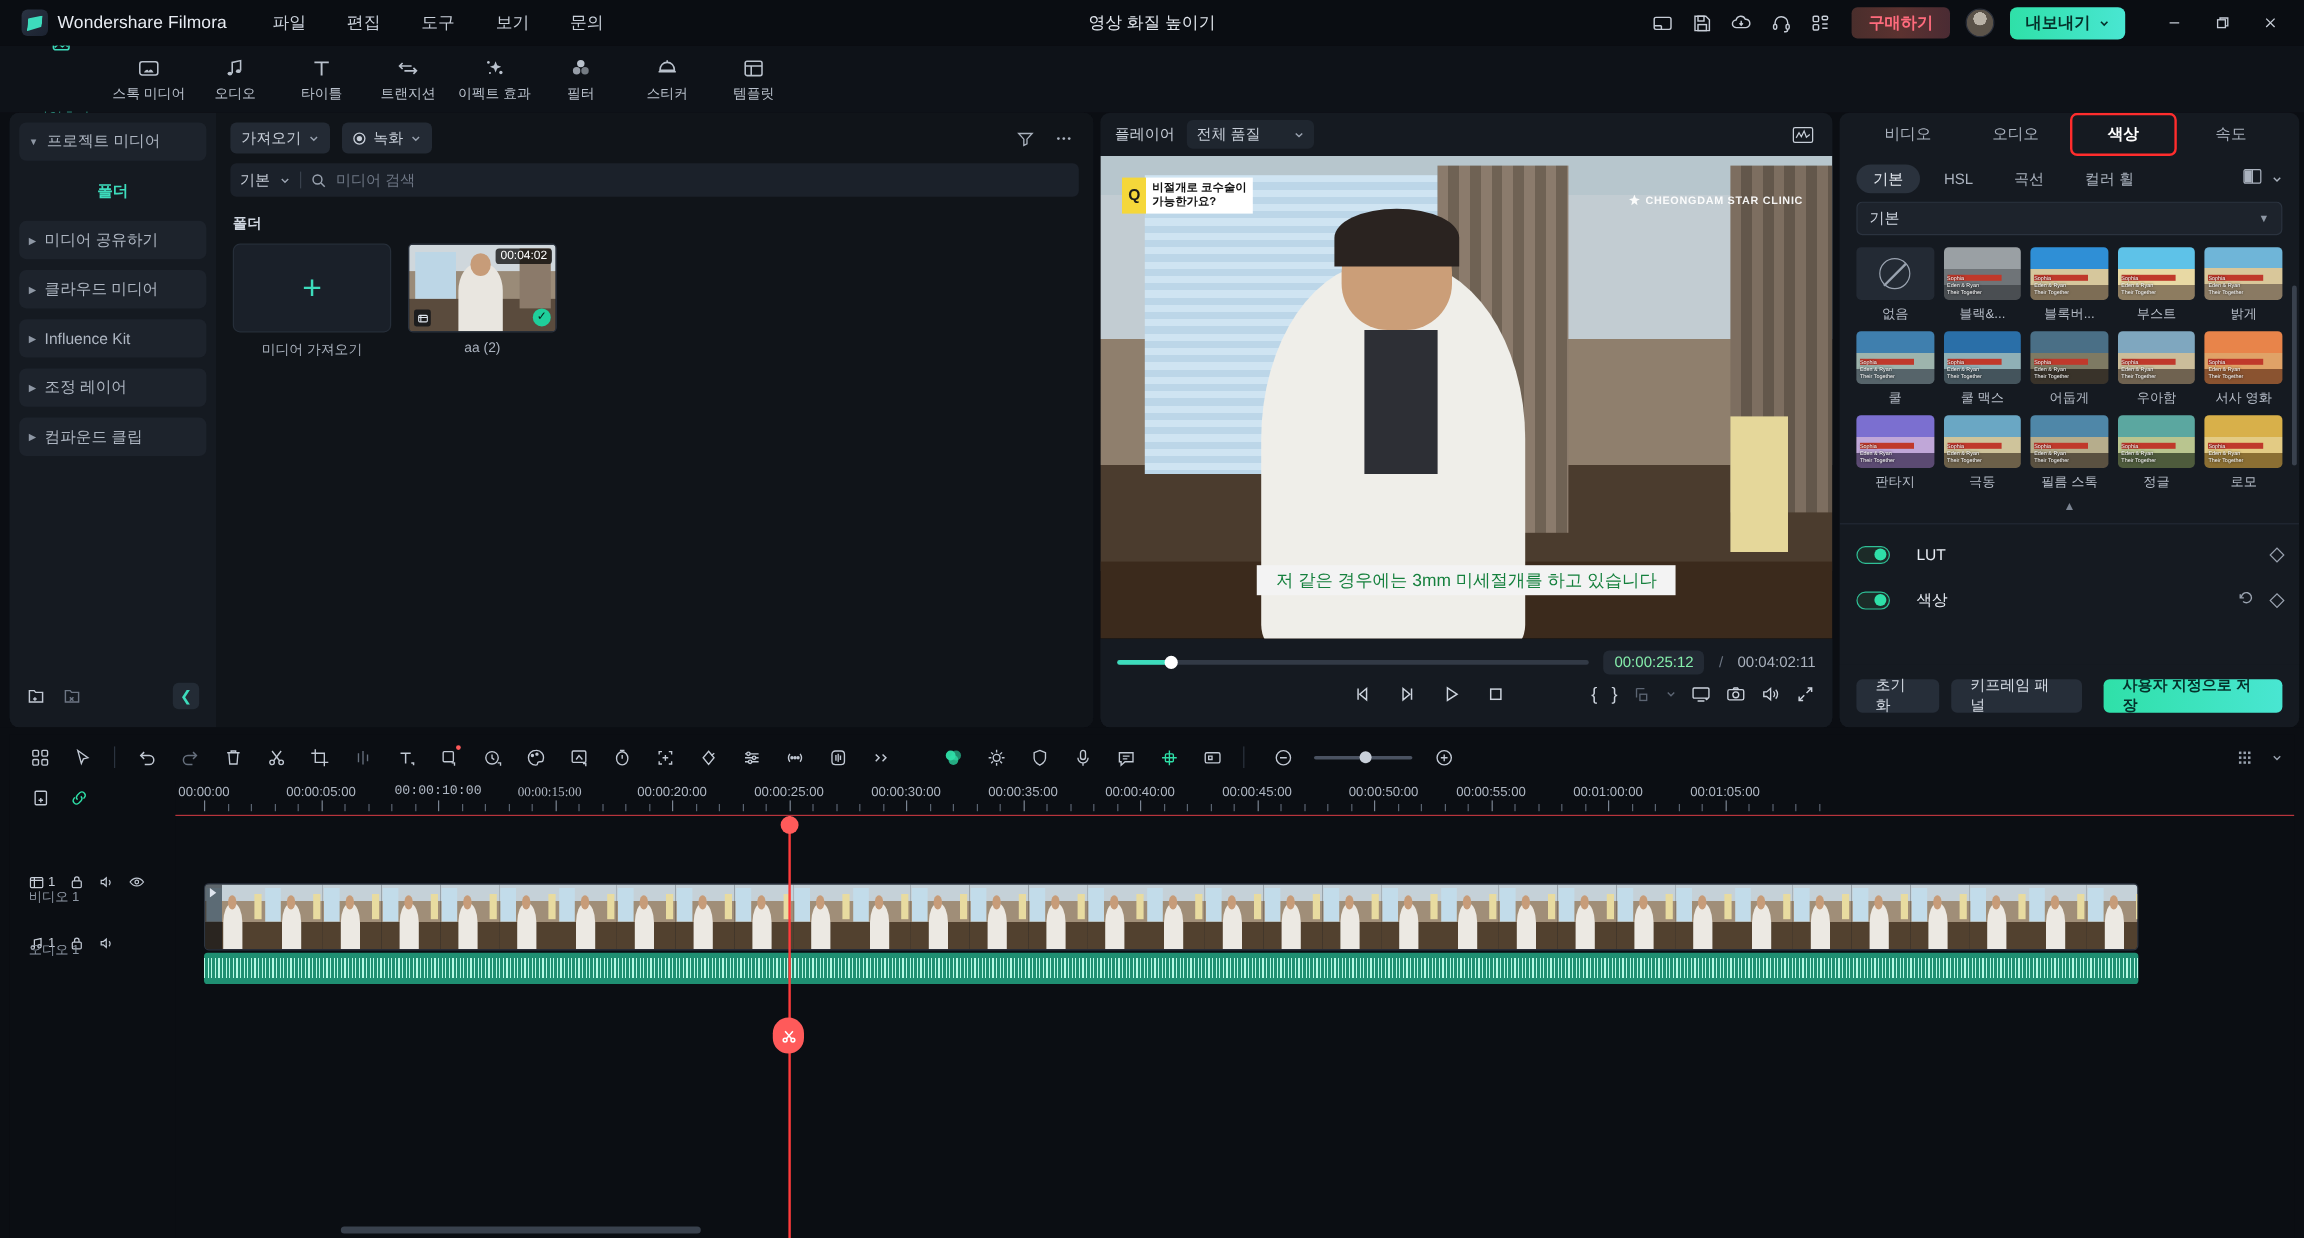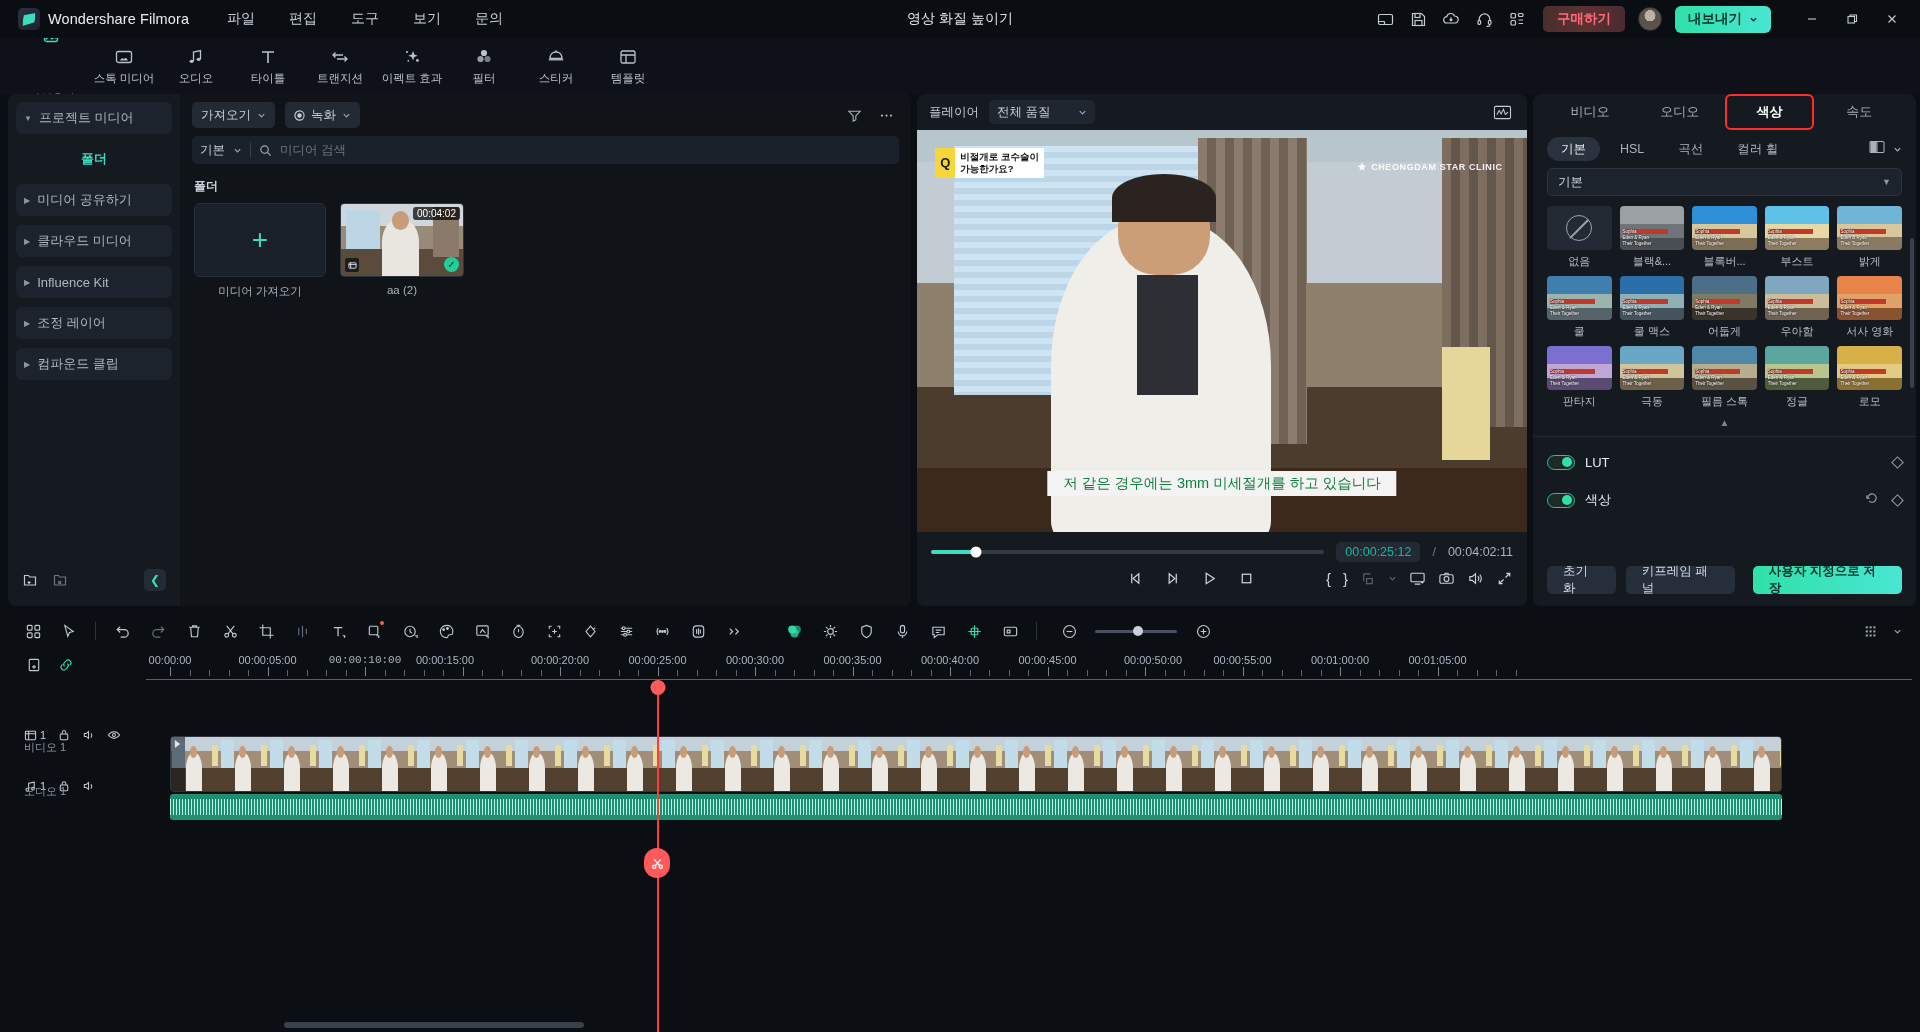--- a/index.html
+++ b/index.html
@@ -106,21 +106,21 @@
   .vf-q { width:20px; background:#f5d73a; color:#1a1a1a; font-weight:bold; font-size:13px; display:flex;align-items:center;justify-content:center;}
   .vf-qtext { background:#ffffff; color:#111; font-size:9.5px; padding:3px 5px; line-height:1.25; font-weight:bold;}
   .vf-logo { position:absolute; right:4%; top:8%; color:#fff; font-size:9px; letter-spacing:.6px; font-weight:bold; opacity:.93; display:flex;align-items:center;gap:4px;}
   .vf-sub { position:absolute; left:50%; transform:translateX(-50%); bottom:9%; background:#f3f3f3; color:#15803d;
     font-size:14.5px; font-weight:normal; padding:3px 16px; white-space:nowrap;}
   .player-bottom { height: 74px; background:#151a21; padding: 10px 14px 0 14px;}
   .seek-row { display:flex; align-items:center; gap:12px;}
   .seek { flex:1; height: 4px; border-radius:2px; background:#323a46; position:relative; cursor:pointer;}
   .seek .fill { position:absolute; left:0; top:0; height:100%; width:11.5%; background:#3ddcbc; border-radius:2px;}
   .seek .knob { position:absolute; left:11.5%; top:50%; transform:translate(-50%,-50%); width:11px; height:11px; border-radius:50%; background:#fff;}
-  .tc-cur { background:#232a34; border-radius:5px; padding: 3px 9px; font-size:12.5px; color:#14b8a6;}
+  .tc-cur { background:#232a34; border-radius:5px; padding: 3px 9px; font-size:12.5px; color:#86efac;}
   .tc-slash { color:#6d7684; font-size:12.5px;}
   .tc-tot { font-size:12.5px; color:#aab2be;}
   .ctrl-row { display:flex; align-items:center; margin-top:8px; }
   .ctrl-center { display:flex; gap:20px; margin-left: 196px;}
   .ctrl-right { margin-left:auto; display:flex; align-items:center; gap:12px;}
   .cic { cursor:pointer; color:#cdd4de; display:flex; align-items:center;}
   .cic.dim { color:#5c6573; }
 
   
   .props { width: 383px; flex: 0 0 383px; background:#151a21; border-radius:8px; margin-right:8px; display:flex; flex-direction:column; overflow:hidden; position:relative;}
@@ -141,21 +141,21 @@
     background: linear-gradient(180deg,#6fb5d8 0 40%, #d9c79a 40% 70%, #8a7a63 70% 100%);}
   .pthumb.none { background:#232a34; display:flex; align-items:center; justify-content:center;}
   .pthumb.none .circ { width:26px; height:26px; border-radius:50%; border:1.5px solid #9aa3b0; position:relative;}
   .pthumb.none .circ:after { content:""; position:absolute; left:-1px; top:11.5px; width:26px; height:1.5px; background:#9aa3b0; transform:rotate(-45deg);}
   .pt-txt { position:absolute; left:3px; bottom:3px; font-size:4.5px; color:#fff; line-height:1.35; text-shadow:0 0 2px #000;}
   .pt-band { position:absolute; left:3px; bottom:16px; width:70%; height:5px; background:#c0392b;}
   .pcap { font-size:11px; color:#b6bdc8; text-align:center; margin-top:4px; white-space:nowrap; overflow:hidden; text-overflow:ellipsis;}
   .expand-arrow { text-align:center; color:#7b8492; font-size:10px; padding: 4px 0 2px;}
   .divider { height:1px; background:#222935; margin: 6px 0; }
 
-  .row-toggle { height: 38px; display:flex; align-items:center; padding: 0 14px; gap: 10px;}
+  .row-toggle { height: 38px; display:flex; align-items:center; padding: 0 14px; gap: 22px;}
   .tgl { width:28px; height:15px; border-radius:8px; background:#1c2b28; border:1px solid #2fbf96; position:relative; cursor:pointer;}
   .tgl:after { content:""; position:absolute; right:2px; top:1.5px; width:10px; height:10px; border-radius:50%; background:#2fe0a8;}
   .row-lbl { font-size:13px; color:#e7ecf3; }
   .row-right { margin-left:auto; display:flex; align-items:center; gap:14px; color:#8e97a4;}
   .diamond { width:9px; height:9px; background:transparent; border:1.4px solid #9aa3b0; transform:rotate(45deg); cursor:pointer;}
 
   .props-scroll { flex:1; overflow:hidden; position:relative;}
   .props-footer { height: 52px; display:flex; align-items:center; padding: 0 14px; gap: 10px; background:#151a21;}
   .f-btn { height:28px; padding: 0 16px; border-radius:5px; background:#262e39; color:#d6dce5; font-size:12.5px; display:flex; align-items:center; cursor:pointer;}
   .f-btn.primary { background: linear-gradient(90deg,#2fe0a8,#49e6d2); color:#05302a; font-weight:bold; margin-left:auto;}
@@ -1090,21 +1090,21 @@
             <div class="rtick" style="left: 141px;"></div>
             <div class="rtick" style="left: 160.5px;"></div>
             <div class="rtick" style="left: 180px;"></div>
             <div class="rtick" style="left: 199.5px;"></div>
             <div class="rlabel" style="left: 219px; font-family: Liberation Mono, monospace;">00:00:10:00</div>
             <div class="rtick major" style="left: 219px;"></div>
             <div class="rtick" style="left: 238.5px;"></div>
             <div class="rtick" style="left: 258px;"></div>
             <div class="rtick" style="left: 277.5px;"></div>
             <div class="rtick" style="left: 297px;"></div>
-            <div class="rlabel" style="left: 299px;">00:00:15:00</div>
+            <div class="rlabel" style="left: 312px; font-family: Liberation Serif, serif;">00:00:15:00</div>
             <div class="rtick major" style="left: 316.5px;"></div>
             <div class="rtick" style="left: 336px;"></div>
             <div class="rtick" style="left: 355.5px;"></div>
             <div class="rtick" style="left: 375px;"></div>
             <div class="rtick" style="left: 394.5px;"></div>
             <div class="rlabel" style="left: 414px;">00:00:20:00</div>
             <div class="rtick major" style="left: 414px;"></div>
             <div class="rtick" style="left: 433.5px;"></div>
             <div class="rtick" style="left: 453px;"></div>
             <div class="rtick" style="left: 472.5px;"></div>

